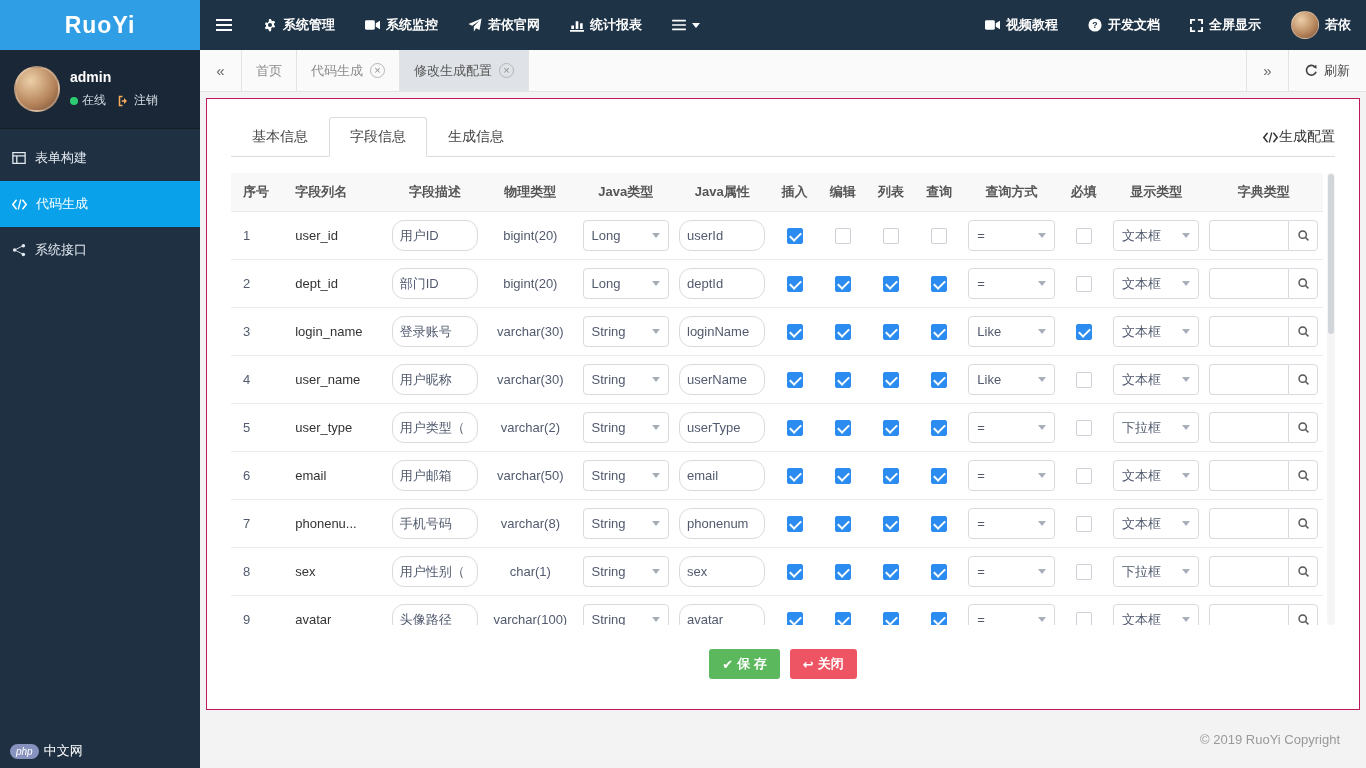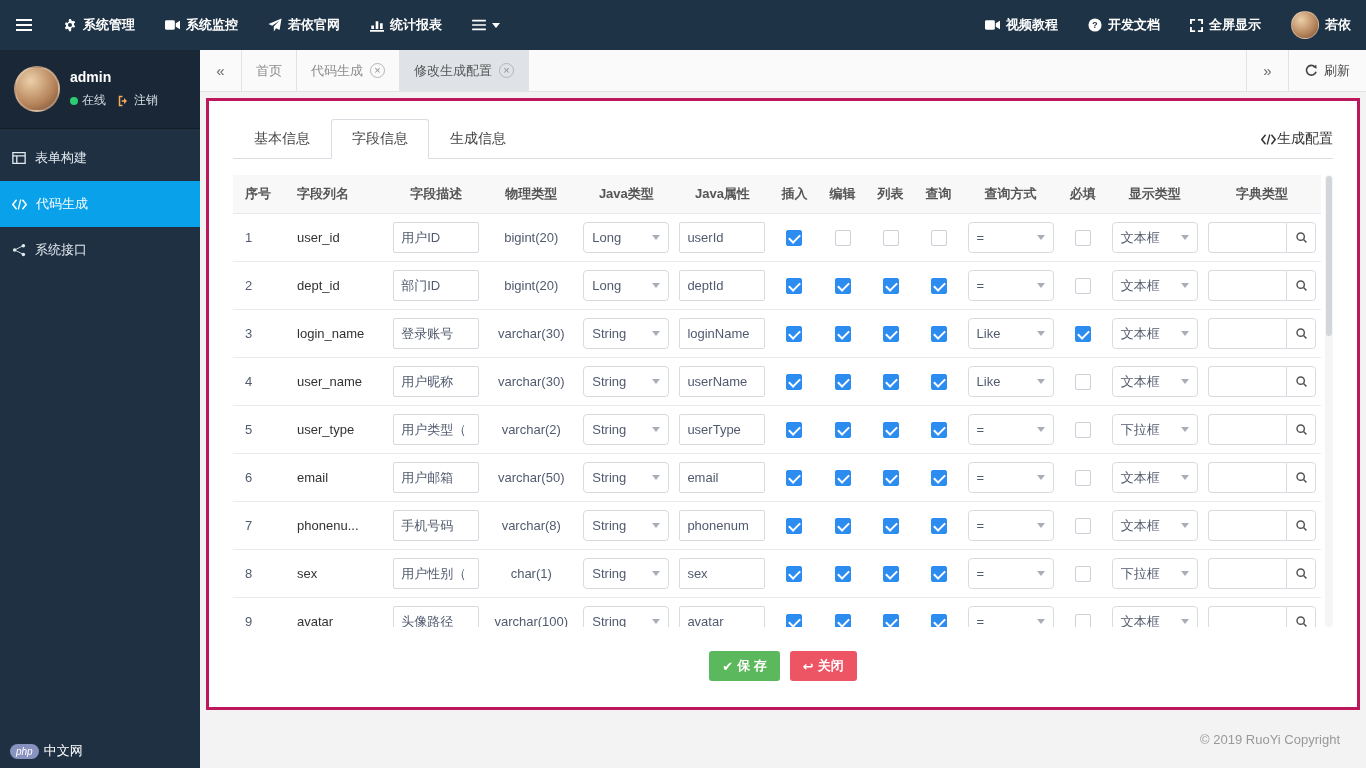--- a/index.html
+++ b/index.html
@@ -36,35 +36,35 @@
   .tb-btn{width:42px;display:flex;align-items:center;justify-content:center;color:#666;font-size:15px;cursor:pointer;}
   .tb-btn.left{border-right:1px solid #e3e3e3;}
   .tb-btn.right{border-left:1px solid #e3e3e3;margin-left:auto;}
   .ttab{display:flex;align-items:center;gap:7px;padding:0 14px;color:#8b8b8b;font-size:13px;border-right:1px solid #e3e3e3;cursor:pointer;white-space:nowrap;}
   .ttab.active{background:#dfe3e7;color:#555;}
   .tclose{width:15px;height:15px;border:1px solid #b5b5b5;border-radius:50%;font-size:11px;line-height:12px;text-align:center;color:#909090;flex:none;}
   .tb-refresh{display:flex;align-items:center;gap:6px;padding:0 16px;color:#444;font-size:13px;border-left:1px solid #e3e3e3;cursor:pointer;}
 
   
   .content{position:absolute;top:92px;left:200px;width:1166px;height:676px;padding:6px 6px 0;}
-  .card{background:#fff;height:612px;padding:18px 24px;border:3px solid #be185d;position:relative;}
+  .card{background:#fff;height:612px;padding:18px 24px;border:1px solid #be185d;position:relative;}
   .card-head{display:flex;align-items:flex-end;justify-content:space-between;border-bottom:1px solid #d9dde2;}
   .ctabs{display:flex;}
   .ctab{padding:10px 20px;font-size:14px;color:#444;cursor:pointer;border:1px solid transparent;margin-bottom:-1px;border-radius:3px 3px 0 0;}
   .ctab.active{background:#fff;border-color:#d9dde2;border-bottom-color:#fff;}
   .gen-config{display:flex;align-items:center;gap:1px;font-size:14px;color:#333;padding-bottom:10px;cursor:pointer;}
 
   
   .table-scroll{height:452px;overflow:hidden;margin-top:16px;position:relative;padding-right:12px;}
   table{width:100%;border-collapse:collapse;table-layout:fixed;}
   thead th{background:#f8f8f9;color:#555;font-size:13px;font-weight:700;padding:10px 4px;text-align:center;white-space:nowrap;border-bottom:1px solid #e8eaec;}
   tbody td{padding:8px 5px;border-bottom:1px solid #e8eaec;text-align:center;color:#515a6e;font-size:13px;vertical-align:middle;white-space:nowrap;overflow:hidden;}
   td.c-num,td.c-col,th.h-num,th.h-col{text-align:left;padding-left:12px;}
   td.c-col{color:#333;}
-  .tin{width:100%;height:31px;border:1px solid #d7dbe0;border-radius:2px;padding:0 7px;font-size:13px;color:#515a6e;outline:none;background:#fff;}
+  .tin{width:100%;height:31px;border:1px solid #d7dbe0;border-radius:12px;padding:0 7px;font-size:13px;color:#515a6e;outline:none;background:#fff;}
   .sel{display:flex;align-items:center;justify-content:space-between;height:31px;border:1px solid #d7dbe0;border-radius:4px;padding:0 8px;background:#fff;color:#515a6e;cursor:pointer;}
   .sel-caret{width:0;height:0;border:4px solid transparent;border-top:5px solid #a8aeb8;margin-top:4px;flex:none;}
   .cb{display:inline-block;width:16px;height:16px;border:1px solid #ccd0d7;border-radius:2px;background:#fff;vertical-align:middle;cursor:pointer;position:relative;}
   .cb.checked{background:#2d8cf0;border-color:#2d8cf0;}
   .cb.checked::after{content:"";position:absolute;left:4px;top:1px;width:5px;height:9px;border:solid #fff;border-width:0 2px 2px 0;transform:rotate(45deg);}
   .dict{display:flex;}
   .dict .tin{border-radius:4px 0 0 4px;border-right:none;min-width:0;}
   .dict-btn{width:30px;height:31px;border:1px solid #d7dbe0;border-radius:0 4px 4px 0;background:#fff;color:#555;display:flex;align-items:center;justify-content:center;cursor:pointer;flex:none;}
   .sbar{position:absolute;right:0;top:0;bottom:0;width:8px;background:#f5f5f5;border-radius:4px;}
   .sthumb{width:6px;margin:1px;height:160px;background:#d2d5da;border-radius:3px;}
@@ -74,20 +74,21 @@
   .btn{display:inline-flex;align-items:center;gap:4px;height:30px;padding:0 13px;border:none;border-radius:3px;color:#fff;font-size:13px;font-weight:700;cursor:pointer;font-family:inherit;}
   .btn-save{background:#5cb85c;}
   .btn-close{background:#ed5565;}
   .page-footer{text-align:right;padding:22px 20px;color:#999;font-size:13px;}
   svg{display:block;}
 </style>
 </head>
 <body>
 
 <header class="navbar">
+  <div class="logo">RuoYi</div>
   <div class="nav-item nav-toggle">
     <span>
         <svg width="16" height="14" viewBox="0 0 16 14">
           <path fill="currentColor" d="M0 1h16v2H0zM0 6h16v2H0zM0 11h16v2H0z"></path>
         </svg>
       </span>
   </div>
   <nav class="nav-left" style="display:flex">
     <a class="nav-item">
       <span>

